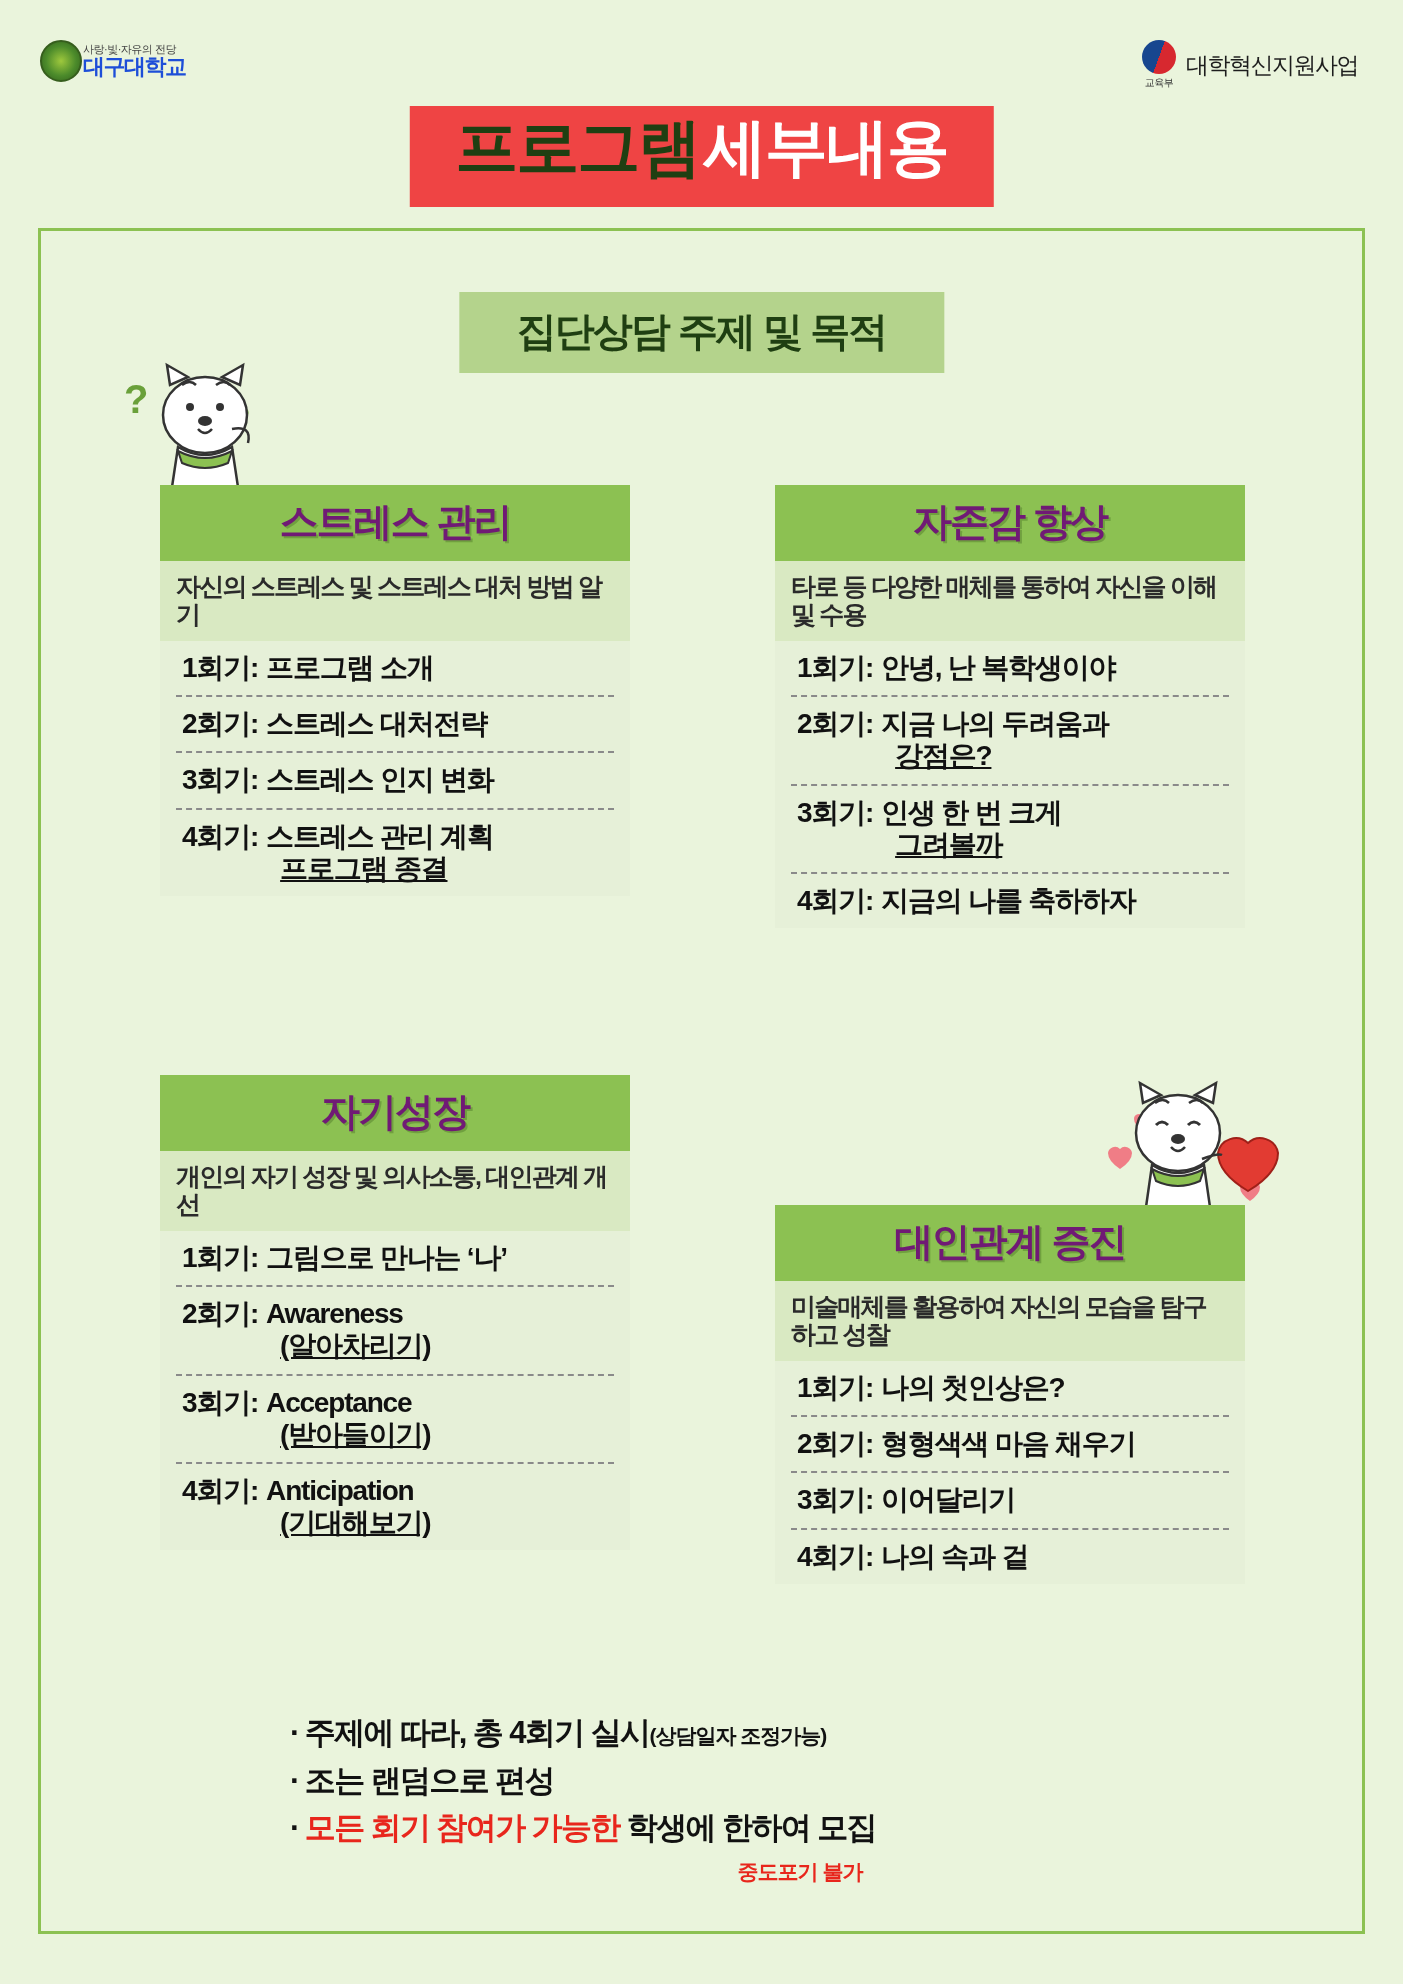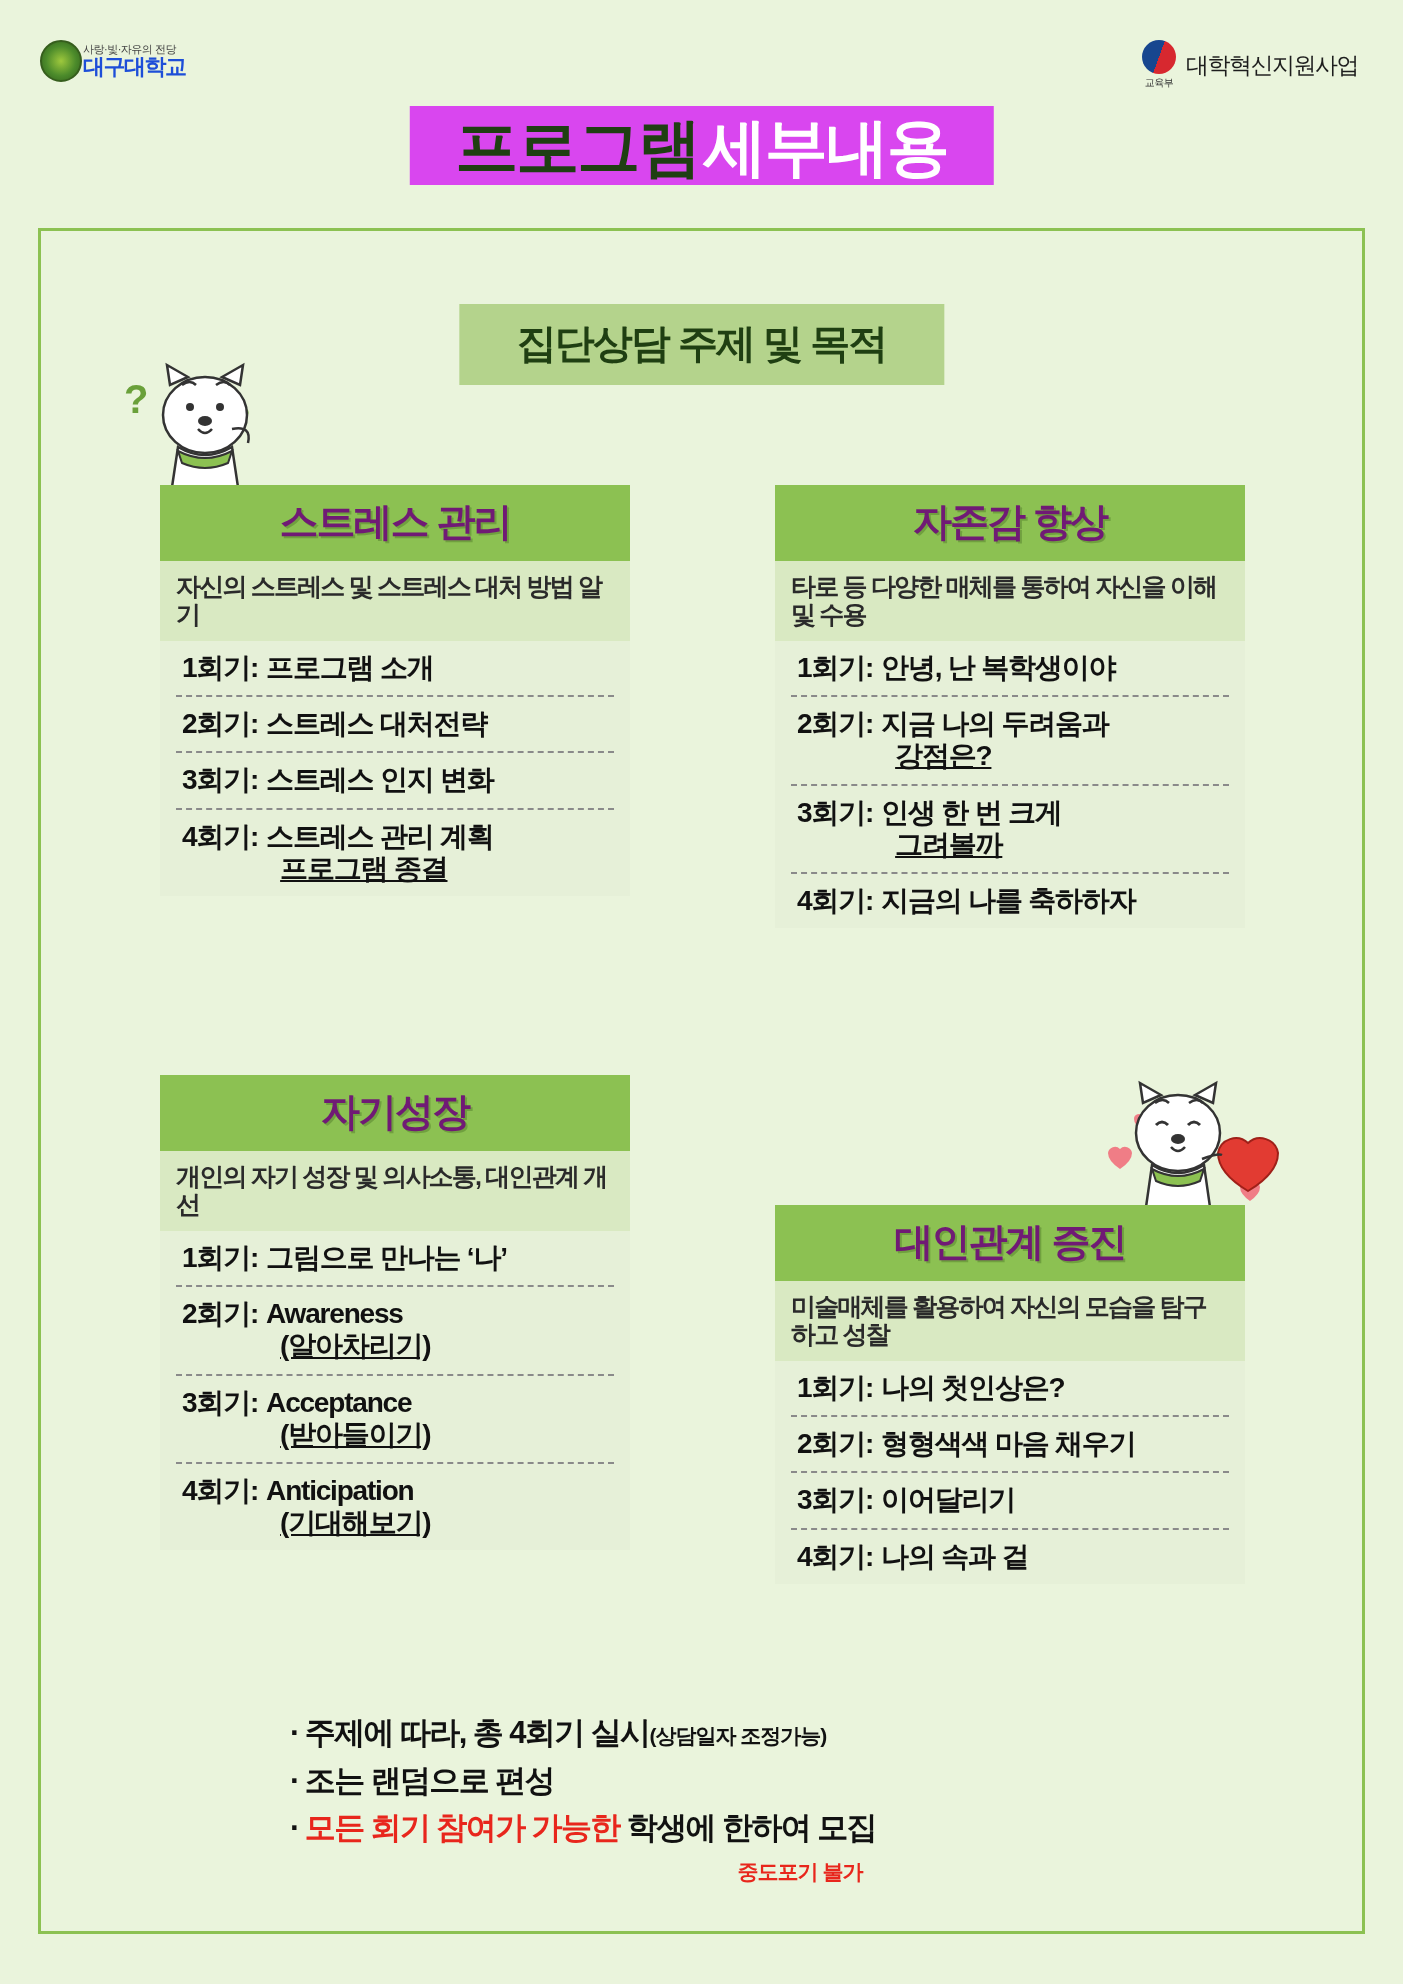--- a/index.html
+++ b/index.html
@@ -89,22 +89,22 @@
     letter-spacing: -1.5px;
     font-weight: 500;
   }
 
   
   .main-title {
     position: absolute;
     left: 50%;
     transform: translateX(-50%);
     top: 106px;
-    background: #d946ef;
-    padding: 10px 46px 6px 46px;
+    background: #ef4444;
+    padding: 10px 46px 28px 46px;
     white-space: nowrap;
   }
   .main-title span {
     font-size: 63px;
     font-weight: bold;
     letter-spacing: -2px;
     line-height: 1;
   }
   .mt-dark { color: #1f3f12; }
   .mt-light { color: #ffffff; }
@@ -117,21 +117,21 @@
     height: 1706px;
     border: 3px solid #8cc152;
     box-sizing: border-box;
   }
 
   
   .section-banner {
     position: absolute;
     left: 50%;
     transform: translateX(-50%);
-    top: 304px;
+    top: 292px;
     background: #b4d38c;
     padding: 12px 58px 14px 58px;
     white-space: nowrap;
   }
   .section-banner span {
     font-size: 40px;
     font-weight: bold;
     color: #1f3f12;
     letter-spacing: -2px;
   }

